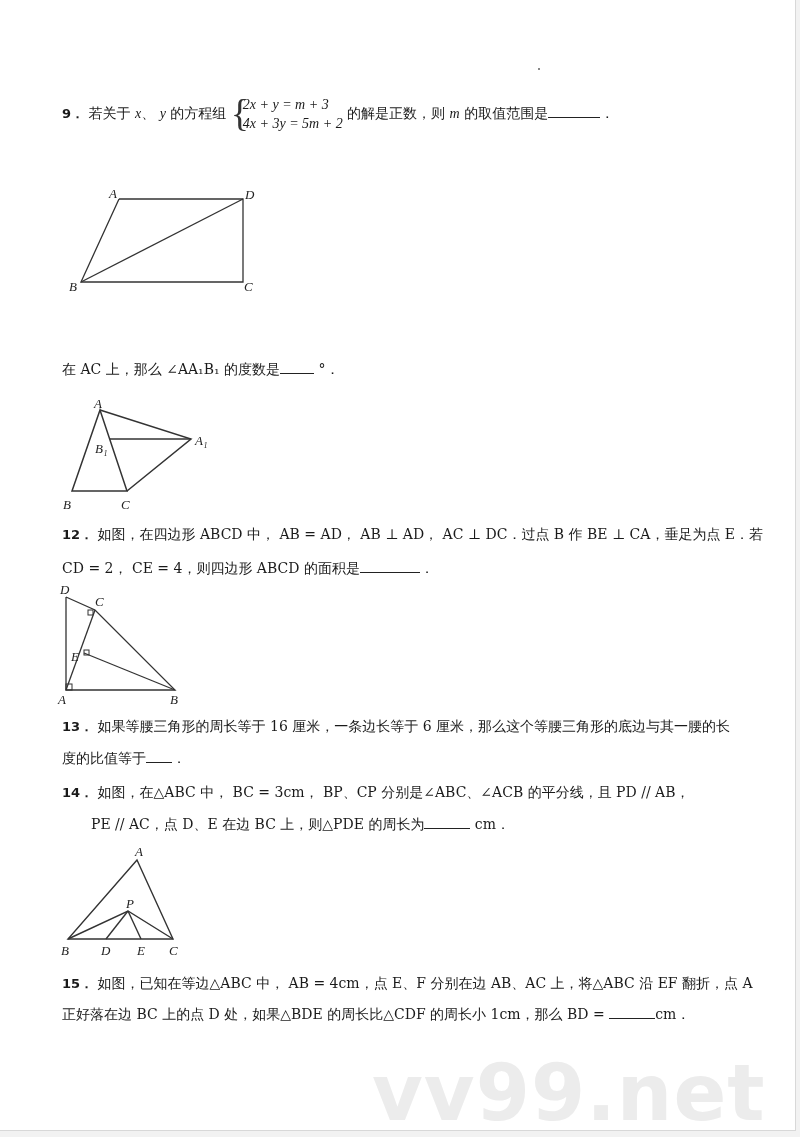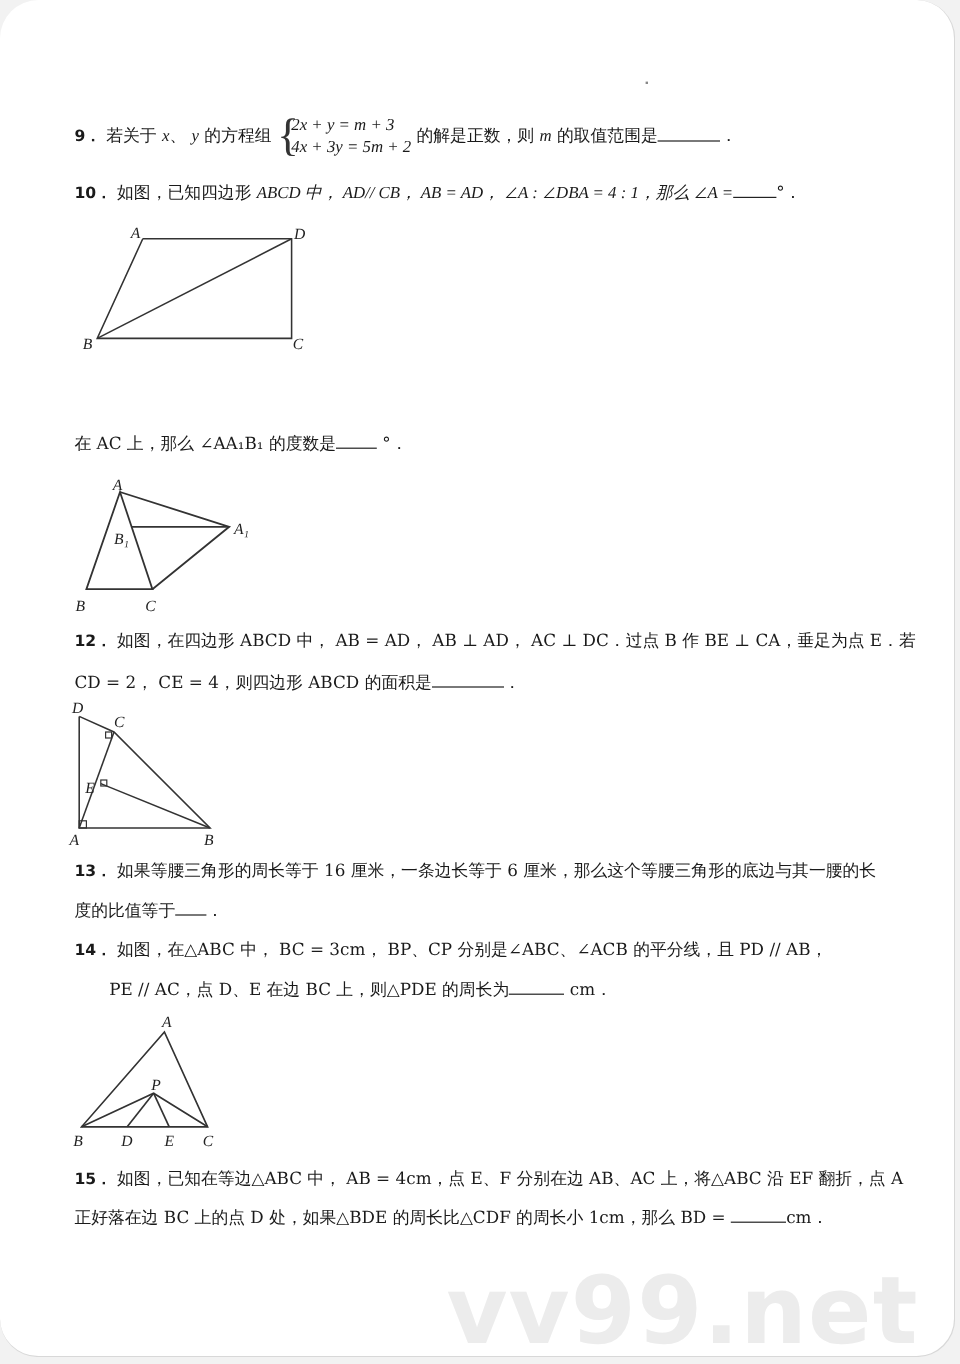--- a/index.html
+++ b/index.html
@@ -2,21 +2,21 @@
 <html><head>
 <meta charset="utf-8">
 <style>
   html, body { margin: 0; padding: 0; }
   body {
     width: 800px; height: 1137px; background: #f2f2f2; position: relative; overflow: hidden;
     font-family: "DejaVu Serif", "Liberation Serif", serif; color: #1a1a1a;
   }
   .page {
     position: absolute; left: 0; top: 0; width: 795px; height: 1130px;
-    background: #ffffff; border-right: 1px solid #d8d8d8; border-bottom: 1px solid #d8d8d8; border-radius: 32px;
+    background: #ffffff; border-right: 1px solid #d8d8d8; border-bottom: 1px solid #d8d8d8;
   }
   .q { position: absolute; left: 62px; font-size: 14px; line-height: 20px; white-space: nowrap; }
   .num { font-family: "DejaVu Sans", "Liberation Sans", sans-serif; font-size: 13px; font-weight: bold; }
   .m { font-style: italic; font-family: "Liberation Serif", serif; }
   .blank { display: inline-block; border-bottom: 1px solid #222; height: 14px; vertical-align: baseline; }
   .sys { display: inline-block; vertical-align: middle; position: relative; padding-left: 12px; font-family: "Liberation Serif", serif; font-size: 14px; line-height: 19px; }
   .sys .brace { position: absolute; left: 0; top: -2px; font-size: 38px; line-height: 40px; font-weight: 100; color:#333; }
   .fig { position: absolute; }
   .fig svg text { font-family: "Liberation Serif", serif; font-style: italic; font-size: 13px; fill: #222; }
   .watermark {
@@ -40,25 +40,20 @@
     <span class="sys">
       <span class="brace">{</span>
       <span class="m" style="display:block;">2x + y = m + 3</span>
       <span class="m" style="display:block;">4x + 3y = 5m + 2</span>
     </span>
     <span>的解是正数，则</span>
     <span class="m">m</span>
     <span>的取值范围是</span><span class="blank" style="width:52px;"></span><span>．</span>
   </div>
 
-  <div class="q" style="top:150px;">
-    <span class="num">10．</span>
-    <span>如图，已知四边形</span>
-    <span class="m">ABCD 中，  AD// CB，  AB = AD，  ∠A : ∠DBA = 4 : 1，那么 ∠A =</span><span class="blank" style="width:36px;"></span><span>°．</span>
-  </div>
   <div class="fig" style="left:62px; top:185px;">
     <svg width="200" height="110">
       <polyline points="57,14 181,14 181,97 19,97 57,14" fill="none" stroke="#333" stroke-width="1.3"></polyline>
       <line x1="19" y1="97" x2="181" y2="14" stroke="#333" stroke-width="1.3"></line>
       <text x="47" y="13">A</text>
       <text x="183" y="14">D</text>
       <text x="7" y="106">B</text>
       <text x="182" y="106">C</text>
     </svg>
   </div>

